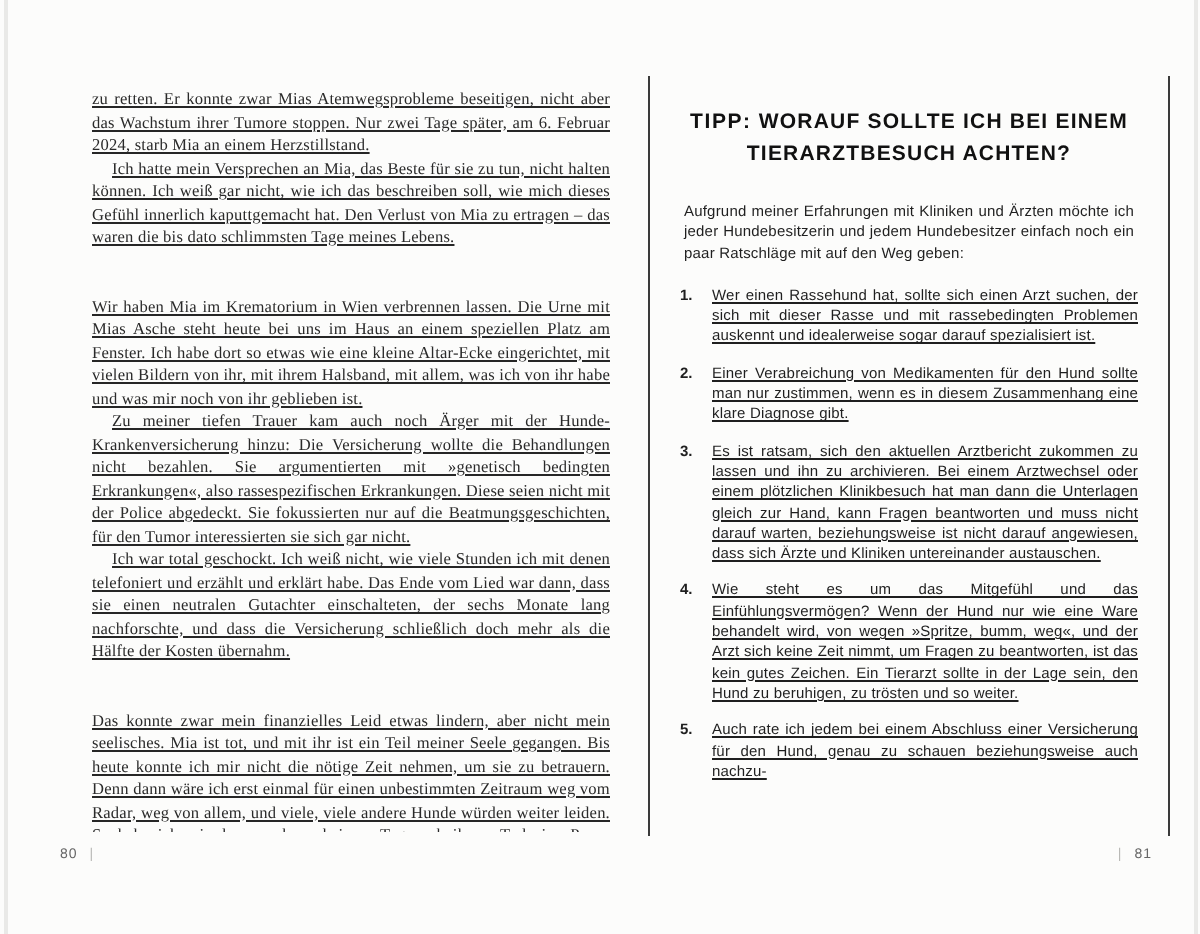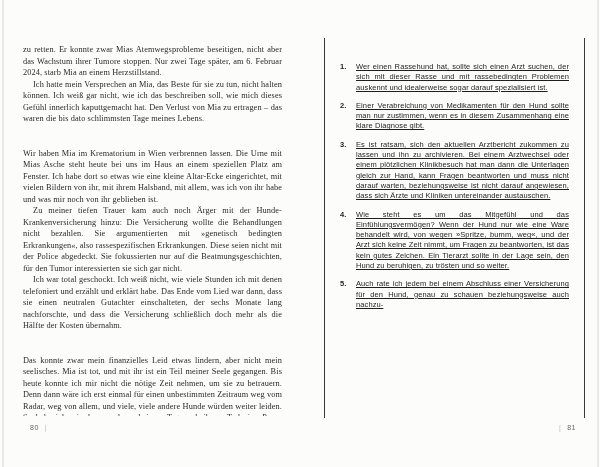--- a/index.html
+++ b/index.html
@@ -11,22 +11,23 @@
     font-family: "Liberation Serif", serif;
     color: #262626;
   }
   .page-edge { position: absolute; top: 0; bottom: 0; width: 2px; background: #e9e9e7; }
   .page-edge.left { left: 2px; }
   .page-edge.right { right: 1px; }
 
   
   .page-left {
     position: absolute;
-    left: 23px; top: 44px; width: 259px; height: 372px;
+    left: 46px; top: 44px; width: 259px; height: 372px;
     overflow: hidden;
+    text-decoration: underline;
   }
   .body-para {
     margin: 0;
     font-size: 8.3px;
     line-height: 11.5px;
     text-align: justify;
     letter-spacing: 0.1px;
     color: #2a2a2a;
   }
   .body-para.indent { text-indent: 10px; }
@@ -109,20 +110,25 @@
     <p class="body-para indent">Zu meiner tiefen Trauer kam auch noch Ärger mit der Hunde-Krankenversicherung hinzu: Die Versicherung wollte die Behandlungen nicht bezahlen. Sie argumentierten mit »genetisch bedingten Erkrankungen«, also rassespezifischen Erkrankungen. Diese seien nicht mit der Police abgedeckt. Sie fokussierten nur auf die Beatmungsgeschichten, für den Tumor interessierten sie sich gar nicht.</p>
     <p class="body-para indent">Ich war total geschockt. Ich weiß nicht, wie viele Stunden ich mit denen telefoniert und erzählt und erklärt habe. Das Ende vom Lied war dann, dass sie einen neutralen Gutachter einschalteten, der sechs Monate lang nachforschte, und dass die Versicherung schließlich doch mehr als die Hälfte der Kosten übernahm.</p>
     <p class="body-para space-before">Das konnte zwar mein finanzielles Leid etwas lindern, aber nicht mein seelisches. Mia ist tot, und mit ihr ist ein Teil meiner Seele gegangen. Bis heute konnte ich mir nicht die nötige Zeit nehmen, um sie zu betrauern. Denn dann wäre ich erst einmal für einen unbestimmten Zeitraum weg vom Radar, weg von allem, und viele, viele andere Hunde würden weiter leiden. So habe ich mir dann auch an keinem Tag nach ihrem Tod eine Pause gegönnt. Obwohl ich seelisch gebrochen war, habe ich funktioniert.</p>
   </div>
 
 <div class="folio folio-left">
   <span>80</span><span class="folio-bar">|</span>
 </div>
 
 <div class="tip-box">
+  <div class="tip-title">
+    <span class="tip-prefix">TIPP:</span>
+    <span> </span><span>WORAUF SOLLTE ICH BEI EINEM TIERARZTBESUCH ACHTEN?</span>
+  </div>
+  <p class="tip-intro">Aufgrund meiner Erfahrungen mit Kliniken und Ärzten möchte ich jeder Hundebesitzerin und jedem Hundebesitzer einfach noch ein paar Ratschläge mit auf den Weg geben:</p>
   <ol class="tip-list" id="tip-list">
       <li class="tip-item">
         <span class="tip-num">1.</span>
         <span class="tip-text">Wer einen Rassehund hat, sollte sich einen Arzt suchen, der sich mit dieser Rasse und mit rassebedingten Problemen auskennt und idealerweise sogar darauf spezialisiert ist.</span>
       </li>
       <li class="tip-item">
         <span class="tip-num">2.</span>
         <span class="tip-text">Einer Verabreichung von Medikamenten für den Hund sollte man nur zustimmen, wenn es in diesem Zusammenhang eine klare Diagnose gibt.</span>
       </li>
       <li class="tip-item">

